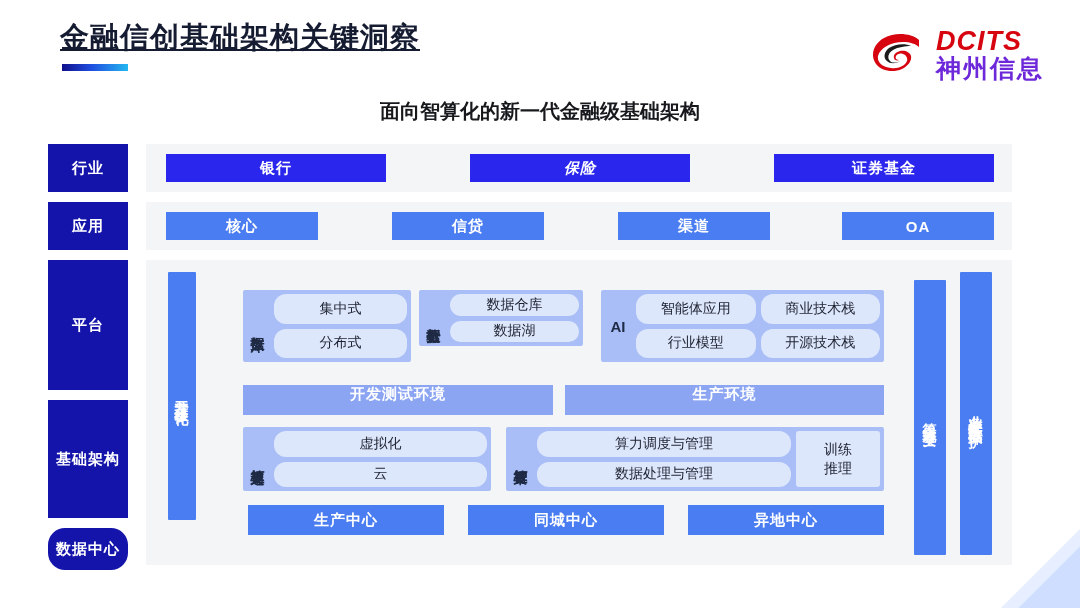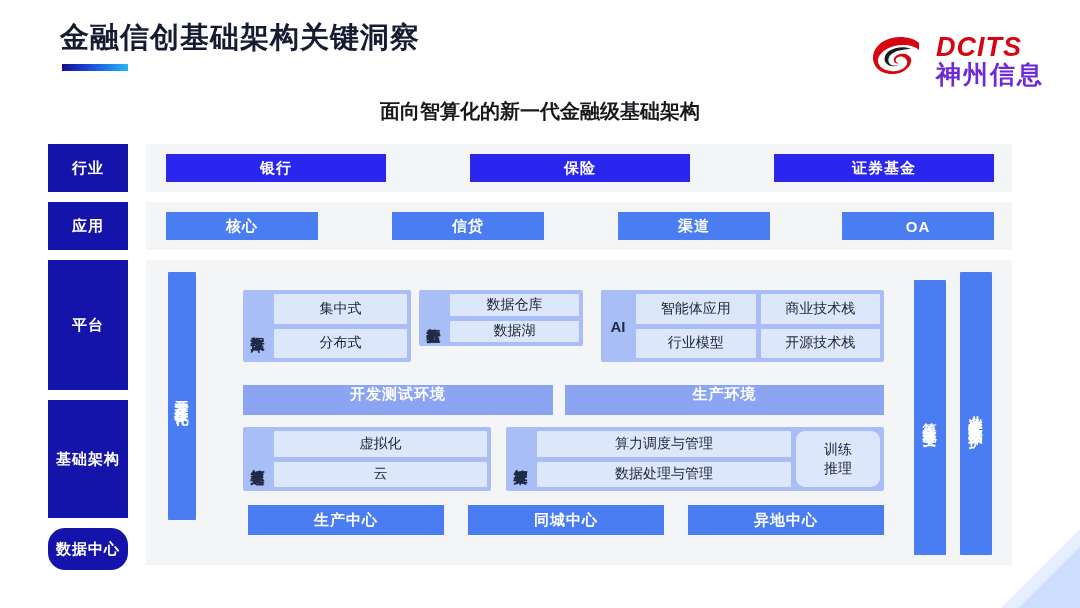--- a/index.html
+++ b/index.html
@@ -18,26 +18,26 @@
             transform-origin: bottom right; }
   .s1 { width: 700px; height: 95px; background: #1f62f2; bottom: -40px; right: -150px; }
   .s2 { width: 700px; height: 48px; background: #6e9bf8; bottom: 42px;  right: -150px; }
   .s3 { width: 700px; height: 30px; background: #a8c4fb; bottom: 100px; right: -150px; }
   .s4 { width: 700px; height: 52px; background: #cfdeff; bottom: 138px; right: -150px; }
   .s5 { width: 700px; height: 22px; background: #e6eeff; bottom: 198px; right: -150px; }
 
   
   .header { position: absolute; left: 0; top: 0; width: 1080px; height: 88px; z-index: 3; }
   .page-title { position: absolute; left: 60px; top: 18px;
-    font-size: 29px; font-weight: 700; color: #151b30; letter-spacing: 1px; }
+    font-size: 29px; font-weight: 700; color: #151b30; letter-spacing: 1px; text-decoration: underline; }
   .title-rule { position: absolute; left: 62px; top: 64px; width: 66px; height: 7px;
     background: linear-gradient(90deg, #10108c 0%, #1f4fe0 45%, #24b7f0 100%); }
 
-  .logo { position: absolute; right: 36px; top: 34px; display: flex;
-    align-items: flex-start; gap: 13px; }
+  .logo { position: absolute; right: 36px; top: 28px; display: flex;
+    align-items: center; gap: 13px; }
   .logo-mark { width: 52px; height: 48px; flex: 0 0 52px; }
   .logo-text { line-height: 1; }
   .logo-en { font-size: 27px; font-weight: 800; color: #d60510; letter-spacing: 1px;
     font-style: italic; }
   .logo-cn { font-size: 25px; font-weight: 700; color: #6d28d9; letter-spacing: 2px;
     margin-top: 1px; }
 
   
   .subtitle { position: absolute; left: 0; top: 98px; width: 1080px; text-align: center;
     font-size: 20px; font-weight: 700; color: #16181c; z-index: 3; }
@@ -63,29 +63,29 @@
 
   .grp { position: absolute; background: #a9bef6; border-radius: 2px; z-index: 2;
     display: flex; align-items: stretch; padding: 4px; gap: 5px; }
   .grp-label { color: #1f2a44; font-weight: 700; font-size: 14px; flex: 0 0 auto;
     display: flex; align-items: center; justify-content: center;
     writing-mode: vertical-rl; text-orientation: upright; letter-spacing: 0px;
     width: 22px; }
   .grp-body { flex: 1; display: flex; flex-direction: column; gap: 5px; }
   .grp-row { flex: 1; display: flex; gap: 5px; }
   .chip { background: #dde7fc; color: #1d2230; font-size: 14px; flex: 1;
-    display: flex; align-items: center; justify-content: center; border-radius: 1px; }
+    display: flex; align-items: center; justify-content: center; border-radius: 12px; }
 
   .envbar { position: absolute; background: #8ba5f3; color: #fff; font-weight: 700;
     font-size: 15px; display: flex; justify-content: center;
     z-index: 2; letter-spacing: 1px; }
 
   .tall-chip { background: #dde7fc; color: #1d2230; font-size: 14px;
     display: flex; align-items: center; justify-content: center; flex-direction: column;
-    border-radius: 9px; line-height: 1.35; }
+    border-radius: 3px; line-height: 1.35; }
 </style>
 </head>
 <body>
 
 <div class="deco">
   <i class="s5"></i>
   <i class="s4"></i>
   <i class="s3"></i>
   <i class="s2"></i>
   <i class="s1"></i>
@@ -122,21 +122,21 @@
     <span>基础架构</span>
   </div>
 <div class="navy" style="left:48px;  top:528px; width:80px; height:42px;border-radius:17px;">
     <span>数据中心</span>
   </div>
 
 <div class="panel" style="left:146px; top:144px; width:866px; height:48px;"></div>
 <div class="btn-navy" style="left:166px; top:154px; width:220px; height:28px;">
     <span>银行</span>
   </div>
-<div class="btn-navy" style="left:470px; top:154px; width:220px; height:28px;">
+<div class="btn-navy" style="left:470px; top:154px; width:220px; height:28px;font-style:italic;">
     <span>保险</span>
   </div>
 <div class="btn-navy" style="left:774px; top:154px; width:220px; height:28px;">
     <span>证券基金</span>
   </div>
 
 <div class="panel" style="left:146px; top:202px; width:866px; height:48px;"></div>
 <div class="btn-blue" style="left:166px; top:212px; width:152px; height:28px;">
     <span>核心</span>
   </div>

